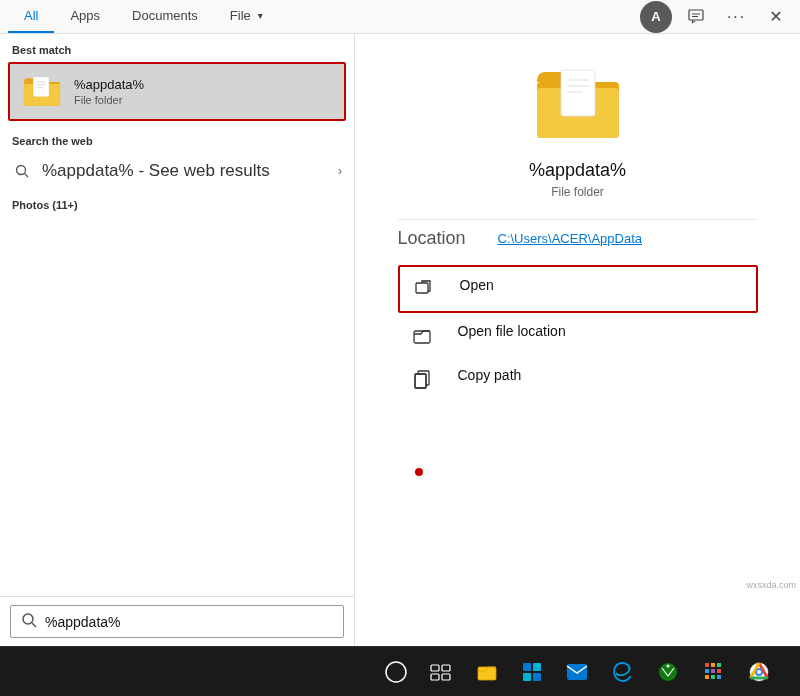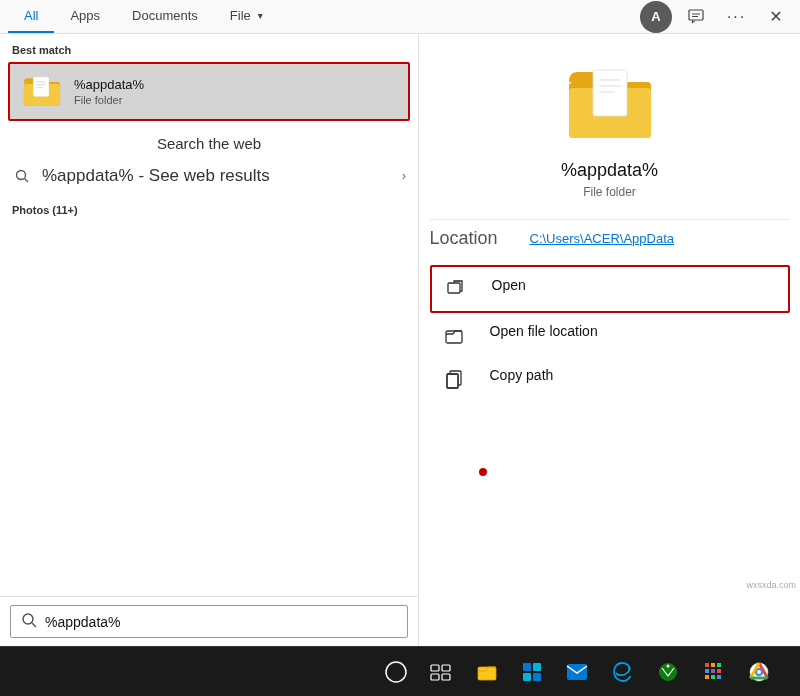--- a/index.html
+++ b/index.html
@@ -82,21 +82,21 @@
 
     
     .main-content {
       display: flex;
       flex: 1;
       overflow: hidden;
     }
 
     
     .left-panel {
-      width: 419px;
+      width: 355px;
       border-right: 1px solid #e0e0e0;
       display: flex;
       flex-direction: column;
       background: #ffffff;
     }
 
     .section-label {
       font-size: 11px;
       font-weight: 600;
       color: #333;
@@ -118,25 +118,24 @@
       width: 40px;
       height: 35px;
       margin-right: 12px;
       flex-shrink: 0;
     }
     .item-text-group { display: flex; flex-direction: column; }
     .item-title { font-size: 13px; font-weight: 500; color: #111; }
     .item-subtitle { font-size: 11px; color: #555; margin-top: 2px; }
 
     .section-label-web {
-      font-size: 15px;
-      font-weight: 400;
+      font-size: 11px;
+      font-weight: 700;
       color: #333;
       padding: 14px 12px 6px 12px;
-      text-align: center;
     }
 
     .web-result-item {
       display: flex;
       align-items: center;
       padding: 8px 12px;
       cursor: pointer;
     }
     .search-icon-small {
       width: 20px;

